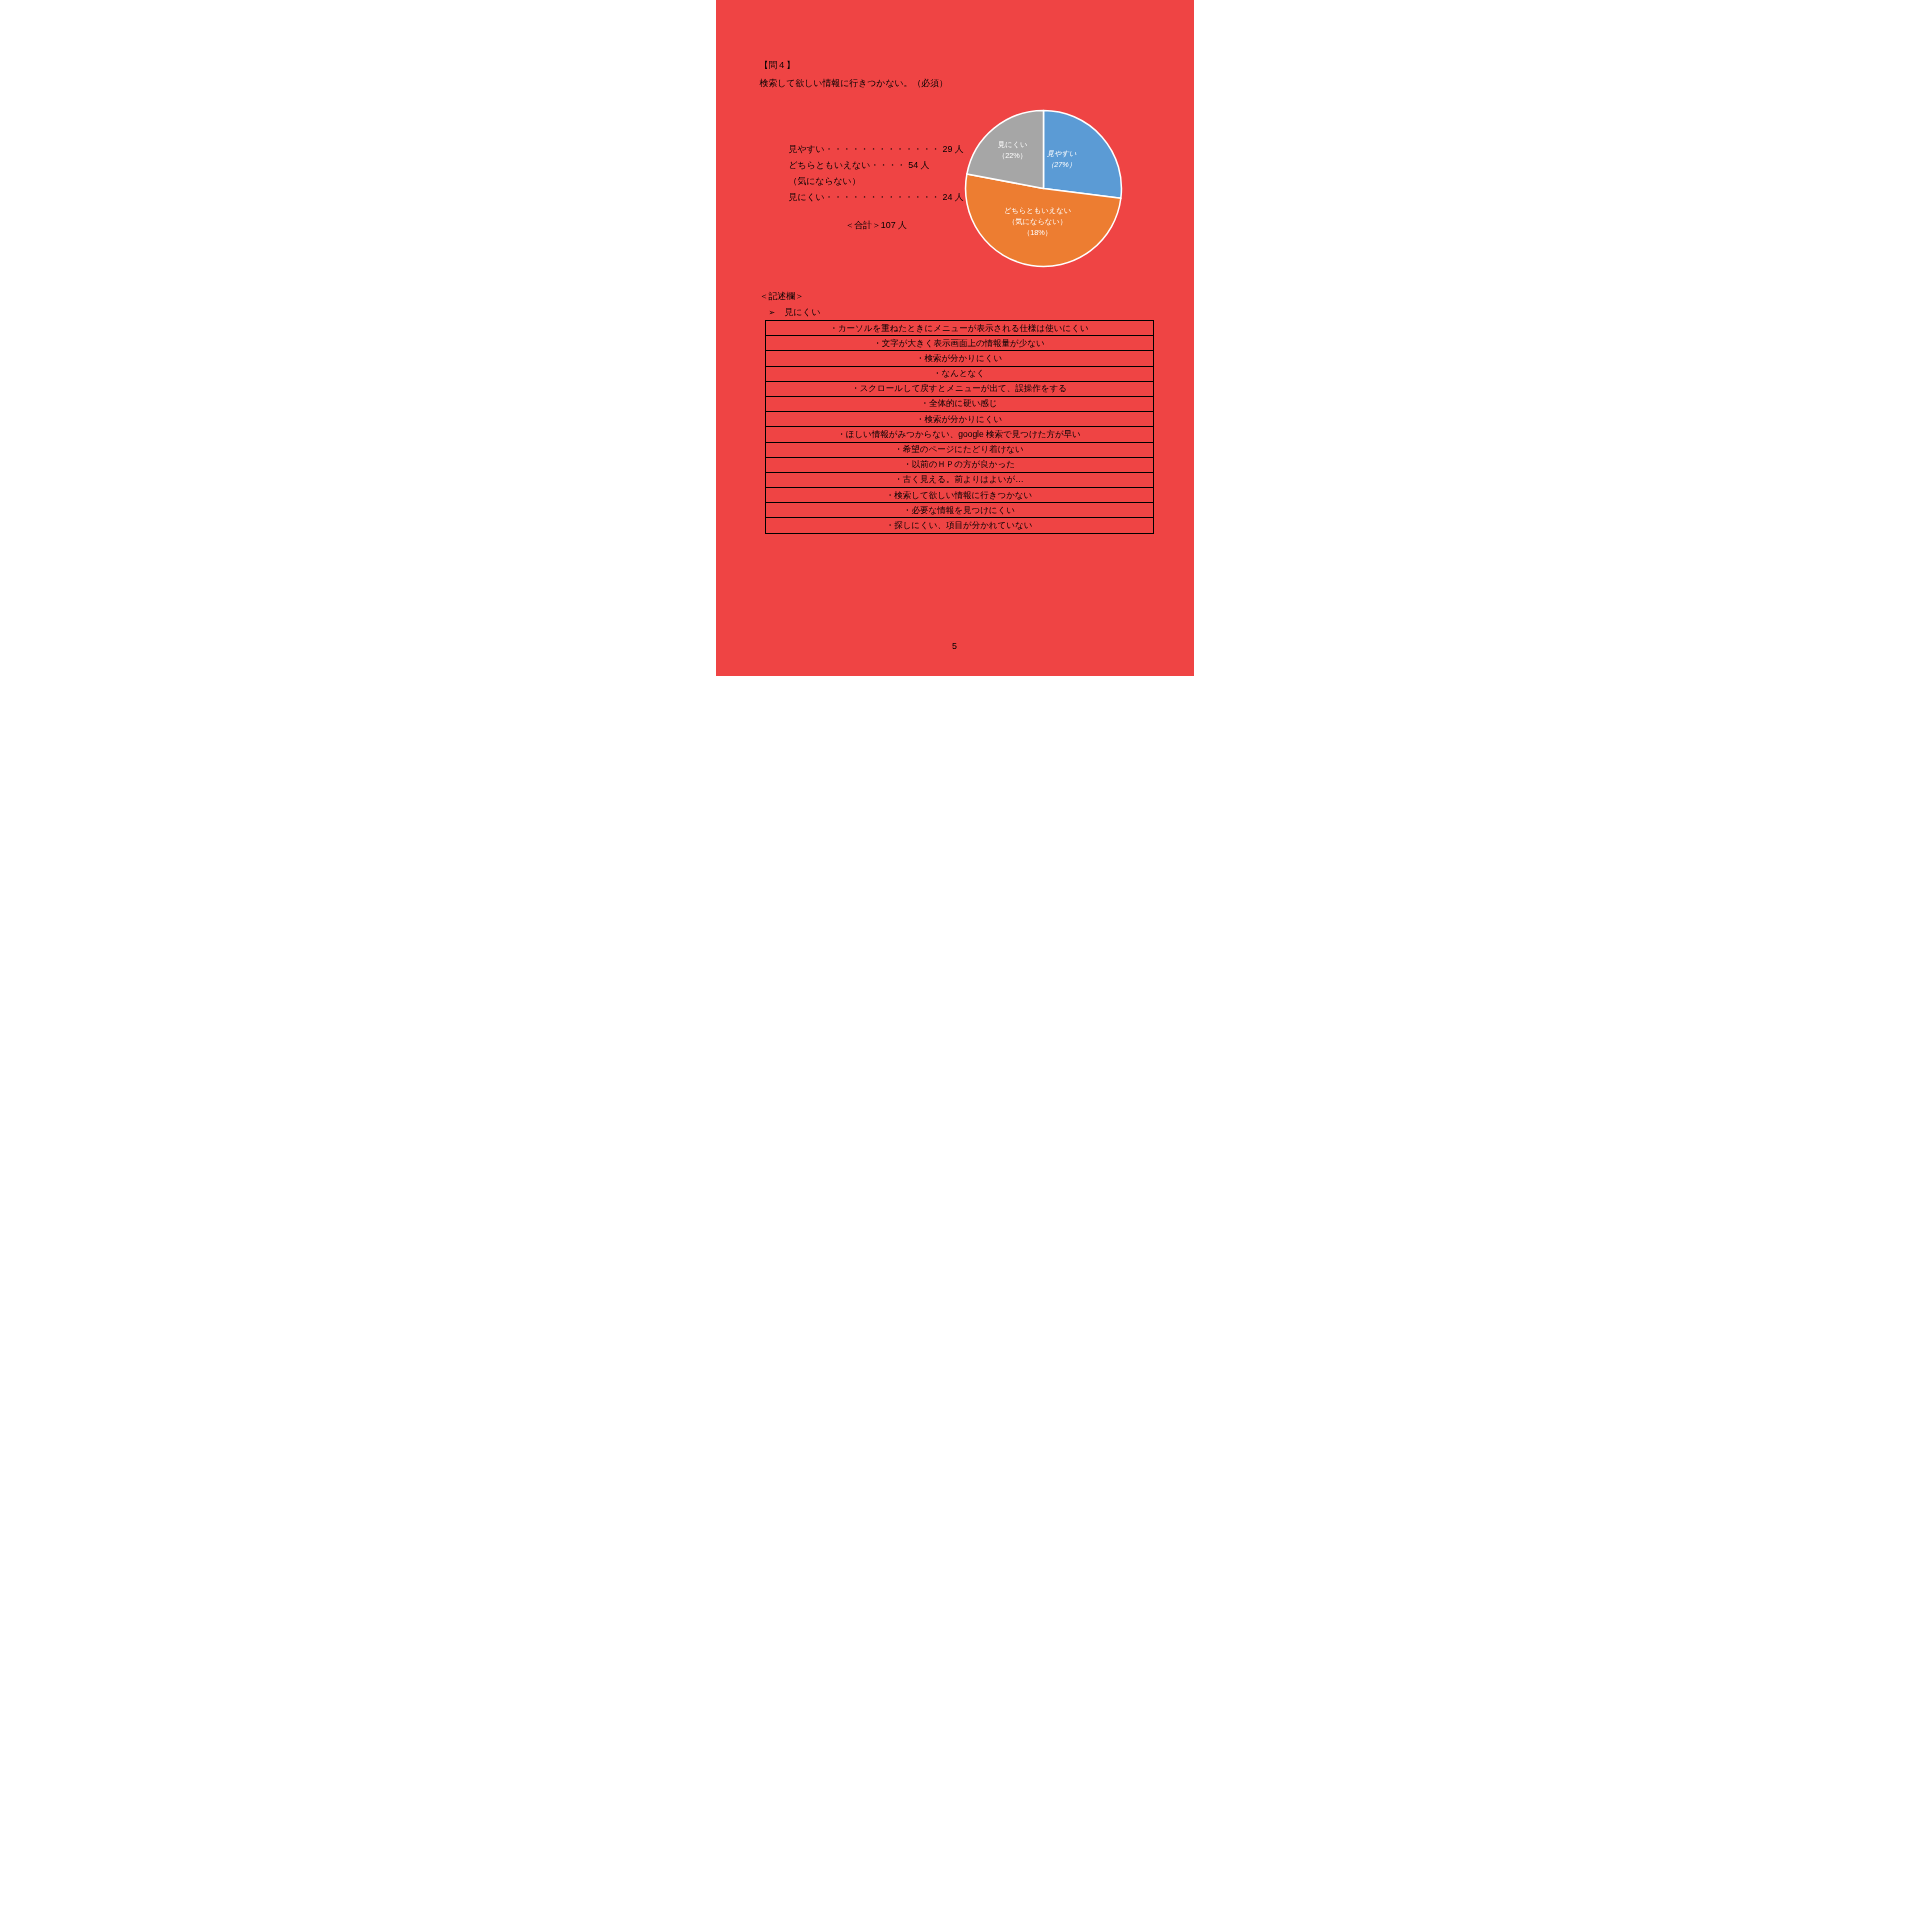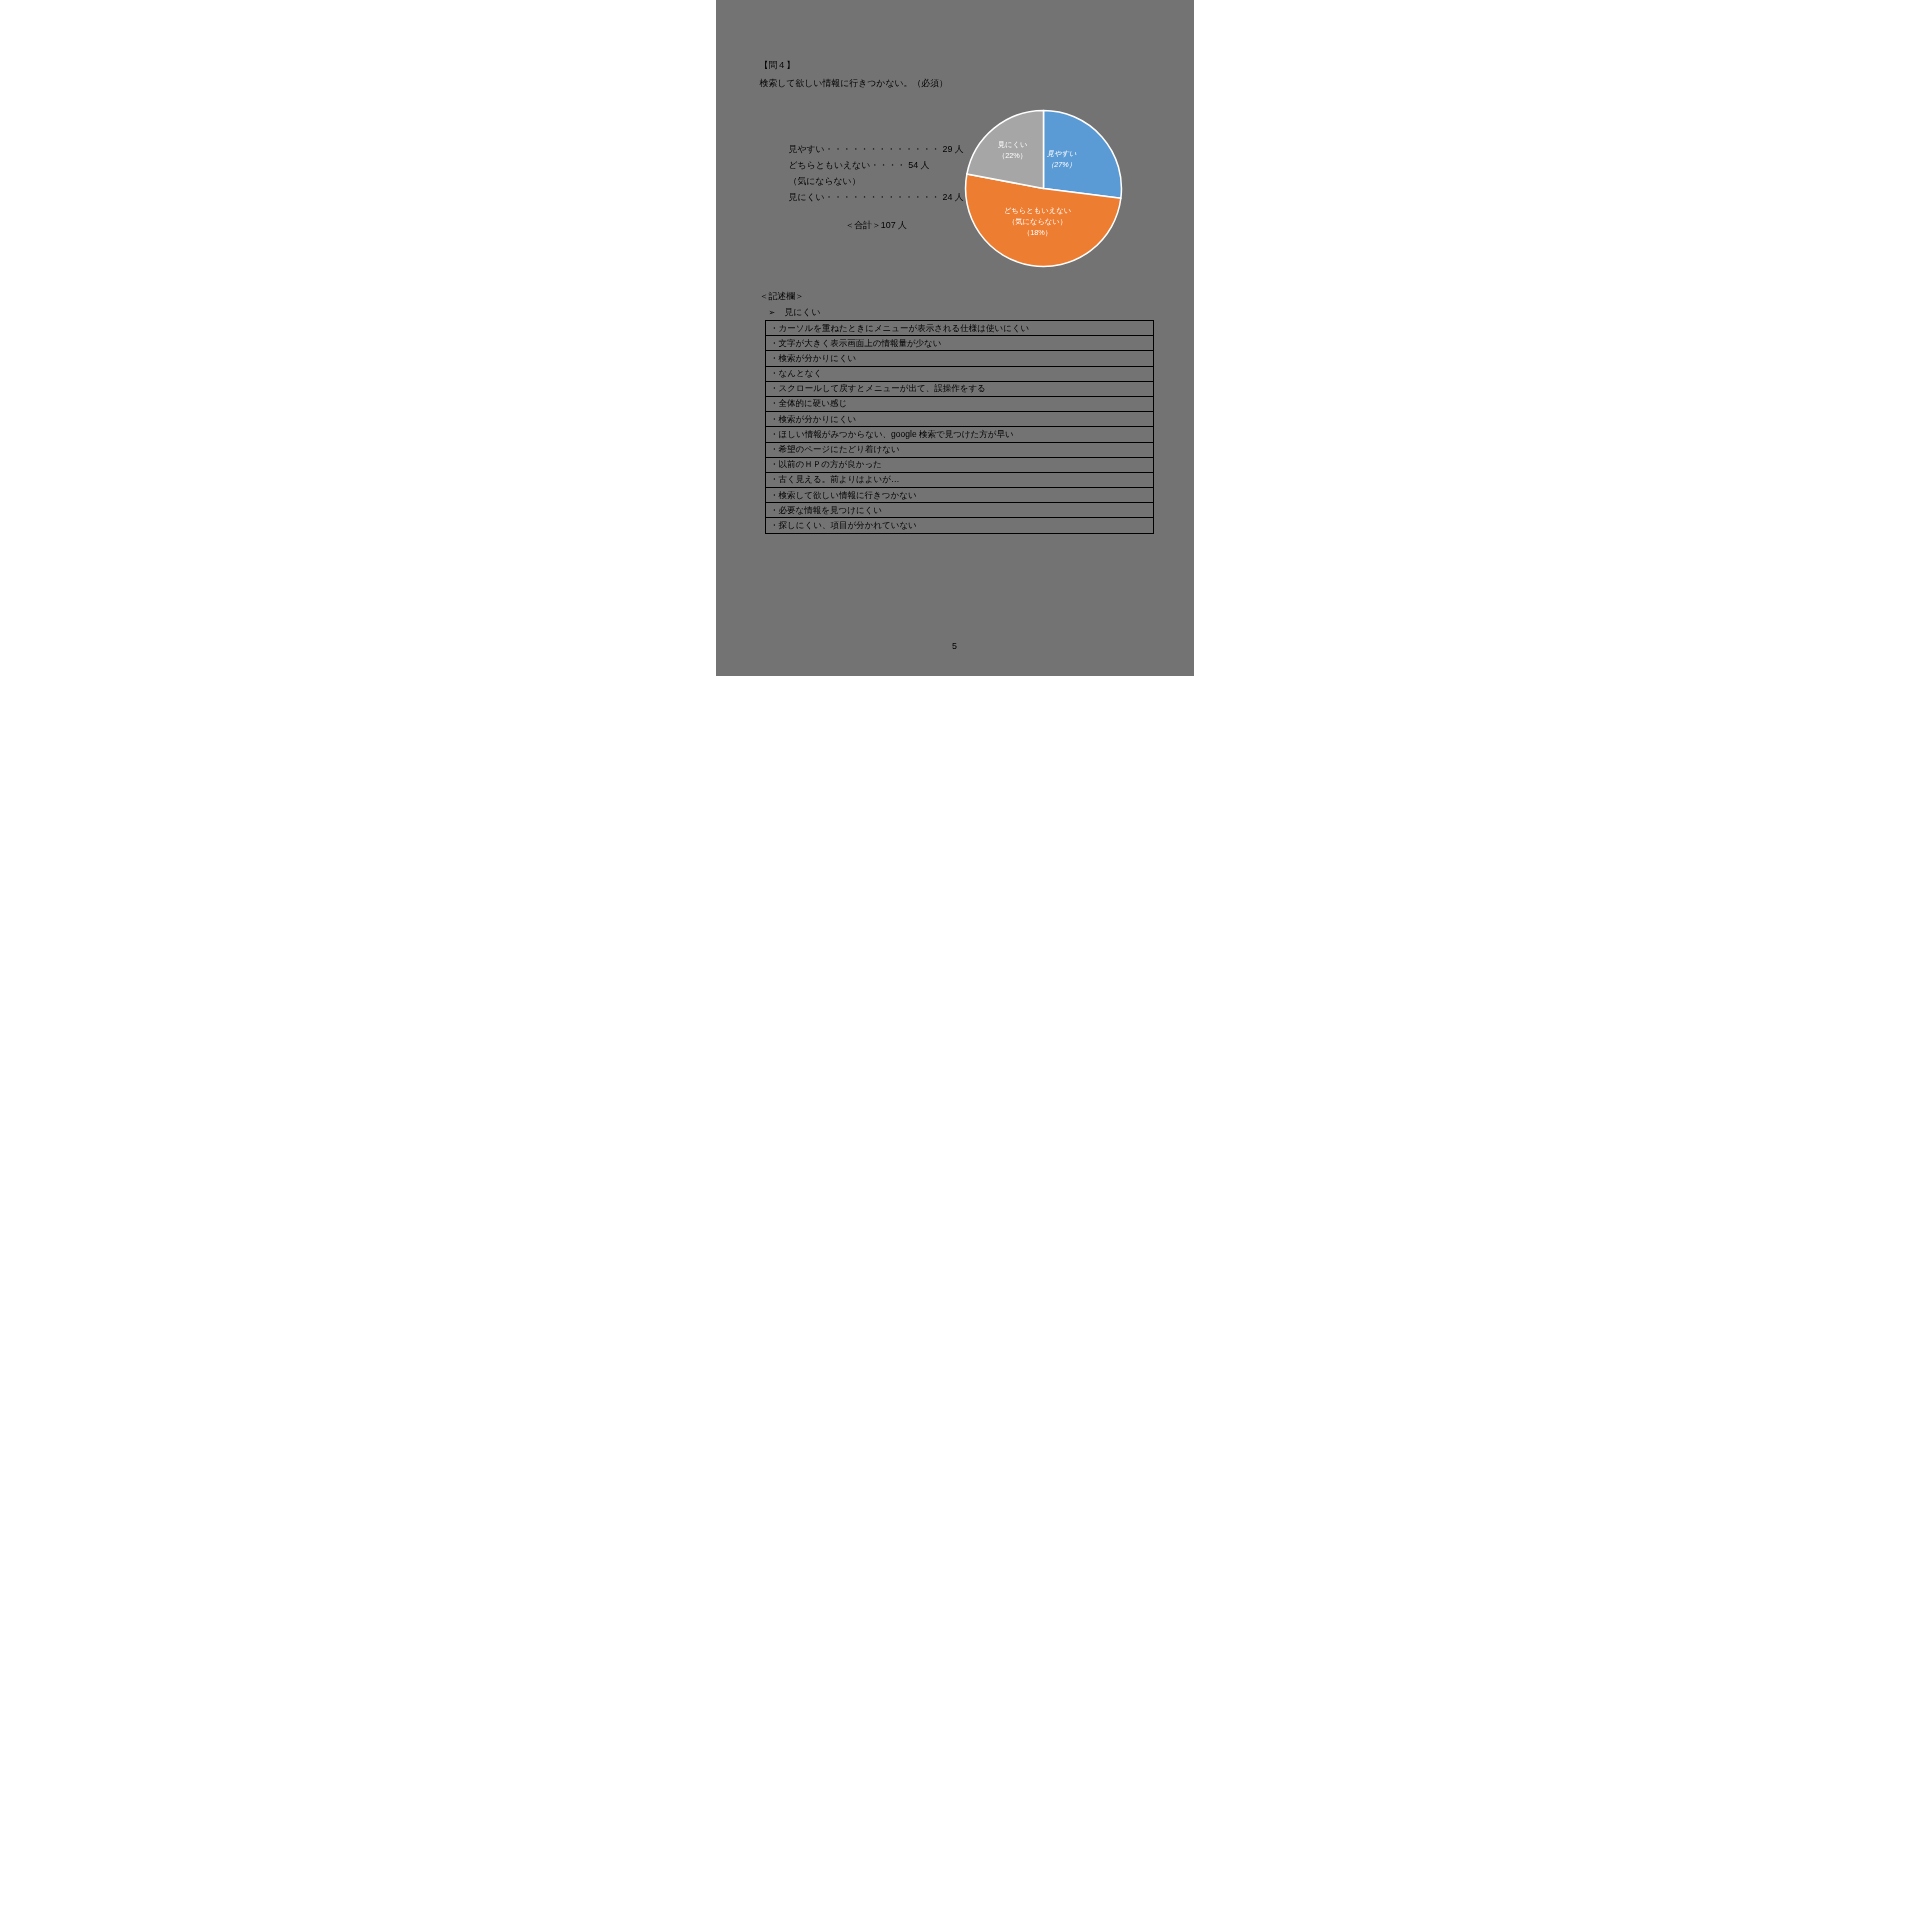--- a/index.html
+++ b/index.html
@@ -1,21 +1,21 @@
 <!DOCTYPE html>
 <html style="font-size:6.2px"><head>
 <meta charset="utf-8">
 <style>
   * { margin:0; padding:0; box-sizing:border-box; }
   html,body { background:#ffffff; }
   .page {
     position:relative;
     width:478px; height:676px;
     margin:0 auto;
-    background:#737373;
+    background:#ef4444;
     color:#000000;
     font-family:"Liberation Sans","DejaVu Sans",sans-serif;
     overflow:hidden;
   }
   .q-label   { position:absolute; left:44px; top:59px;  font-size:8.9px; font-weight:500; }
   .q-text    { position:absolute; left:44px; top:77px;  font-size:8.9px; }
   .stats     { position:absolute; left:73px; top:141px;  font-size:8.9px; line-height:16px; }
   .stats-total { margin-top:12px;text-align:center; }
   .pie-wrap  { position:absolute; left:248px; top:109px;  width:159px; height:159px; }
   .pie-wrap svg { position:absolute; left:0; top:0; }
@@ -27,21 +27,21 @@
   .category-line { position:absolute; left:53px; top:306px; font-size:8.9px; }
   .arrow-marker  { display:inline-block; font-size:8px; margin-right:9.2px; }
   .comments-table {
     position:absolute; left:49px; top:320px; width:389px;
     border-collapse:collapse; table-layout:fixed;
   }
   .comments-table td {
     border:0.8px solid #000000;
     font-size:8.5px; line-height:10px;
     padding:1.5px 4.6px 2.7px 4.6px;
-    overflow:hidden; white-space:nowrap;
+    overflow:hidden; white-space:nowrap;text-align:center;
   }
   .page-number { position:absolute; left:0; right:0; top:641px; text-align:center; font-size:8.9px; }
 </style>
 </head>
 <body>
 
 <div class="page">
 
   <div class="q-label">【問４】</div>
   <div class="q-text">検索して欲しい情報に行きつかない。（必須）</div>

